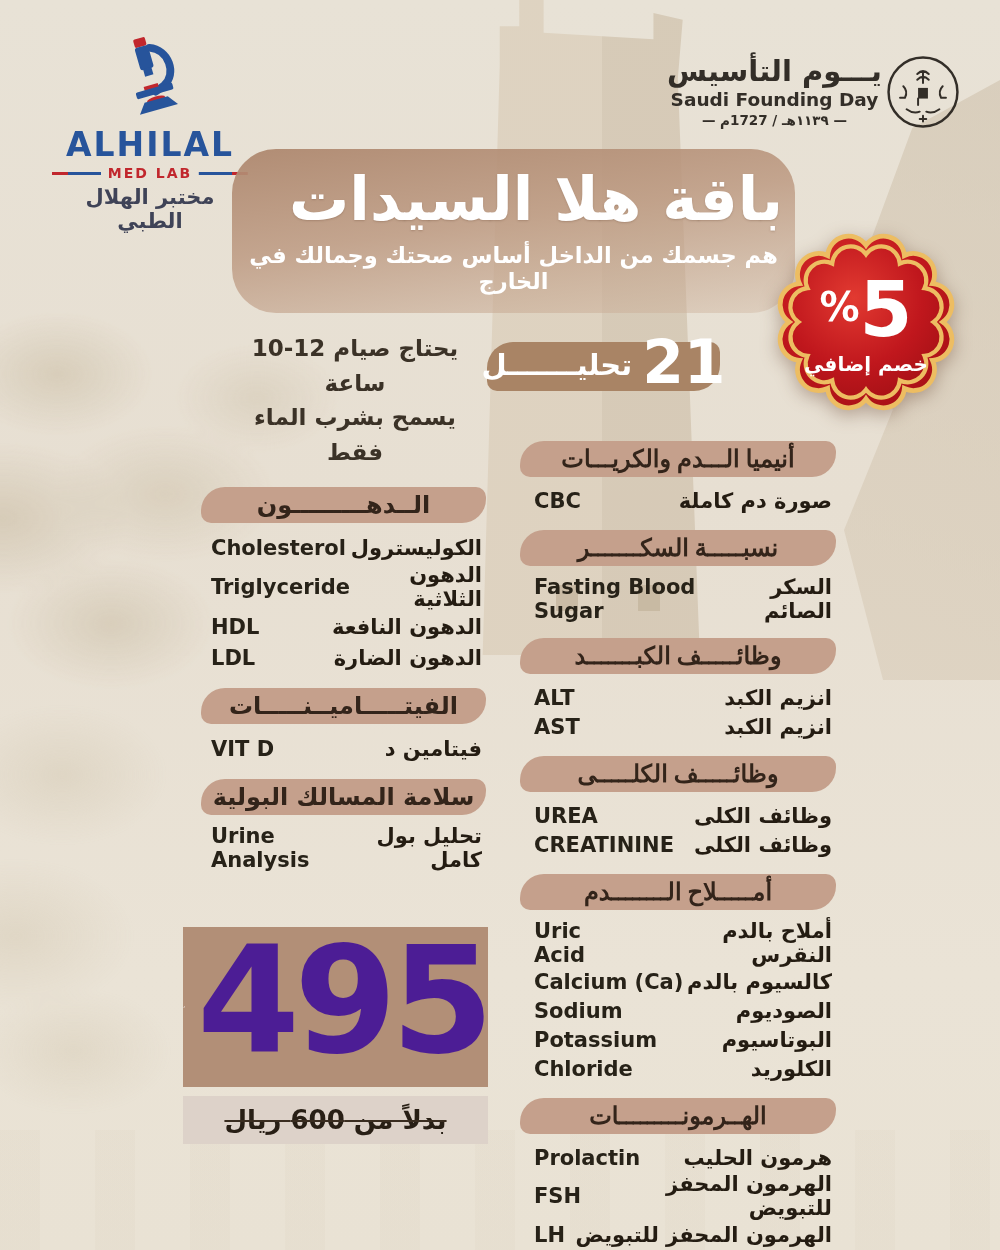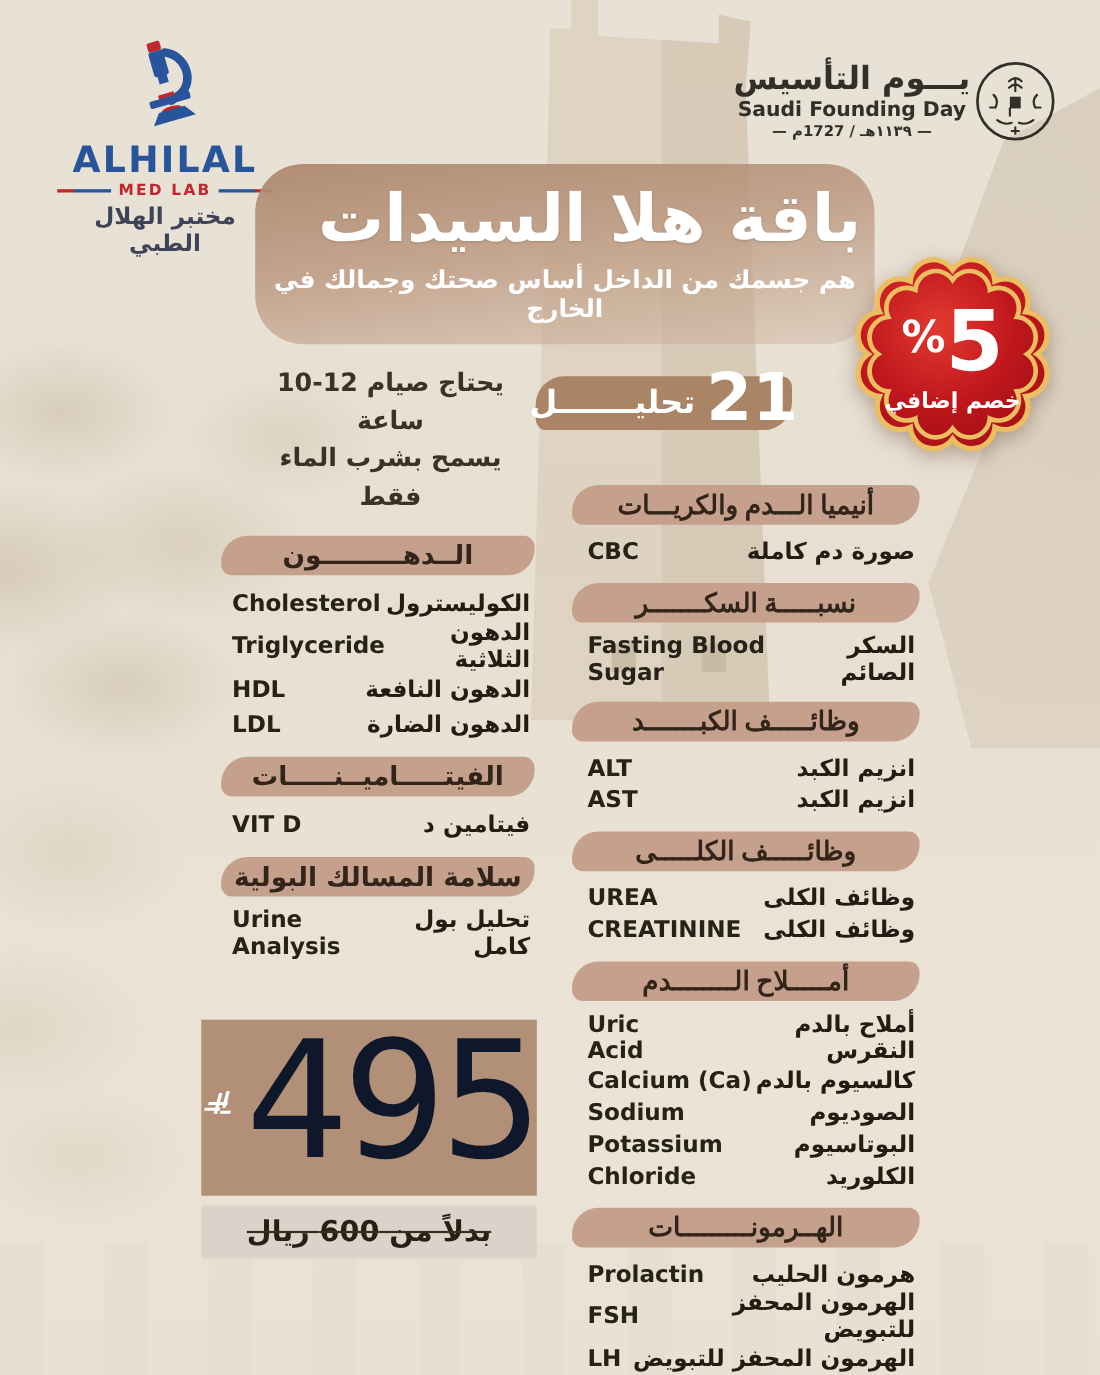--- a/index.html
+++ b/index.html
@@ -73,21 +73,21 @@
     font-size:24px;font-weight:800;color:#33241a;}
   .col-right .sec-bar{margin:0 0 0 2px;font-family:Liberation Serif, serif;}
   .rows{padding:9px 6px 2px 28px;}
   .col-right .rows{padding:9px 4px 2px 16px;}
   .row{display:flex;justify-content:space-between;align-items:center;min-height:29px;}
   .col-left .row{min-height:31px;}
   .row .en{direction:ltr;font-size:21px;font-weight:700;color:#272218;}
   .row .ar{direction:rtl;font-size:21px;font-weight:700;color:#241c12;}
   
   .price-box{margin-top:53px;height:160px;background:#b28f77;display:flex;align-items:center;justify-content:center;gap:12px;}
-  .price-amount{font-size:148px;font-weight:400;letter-spacing:-6px;line-height:1;color:#0f172a;transform:translateY(-6px);}
+  .price-amount{font-size:148px;font-weight:700;letter-spacing:-6px;line-height:1;color:#4c1d95;transform:translateY(-6px);}
   .was-strip{margin-top:9px;height:48px;background:#ddd2c9;display:flex;align-items:center;justify-content:center;}
   .was-text{direction:rtl;font-size:26px;font-weight:700;color:#281f15;
     text-decoration:line-through;text-decoration-thickness:2px;text-decoration-color:#3a2d20;}
 </style>
 </head>
 <body>
 
 <div class="poster">
 
   <div class="bg">

